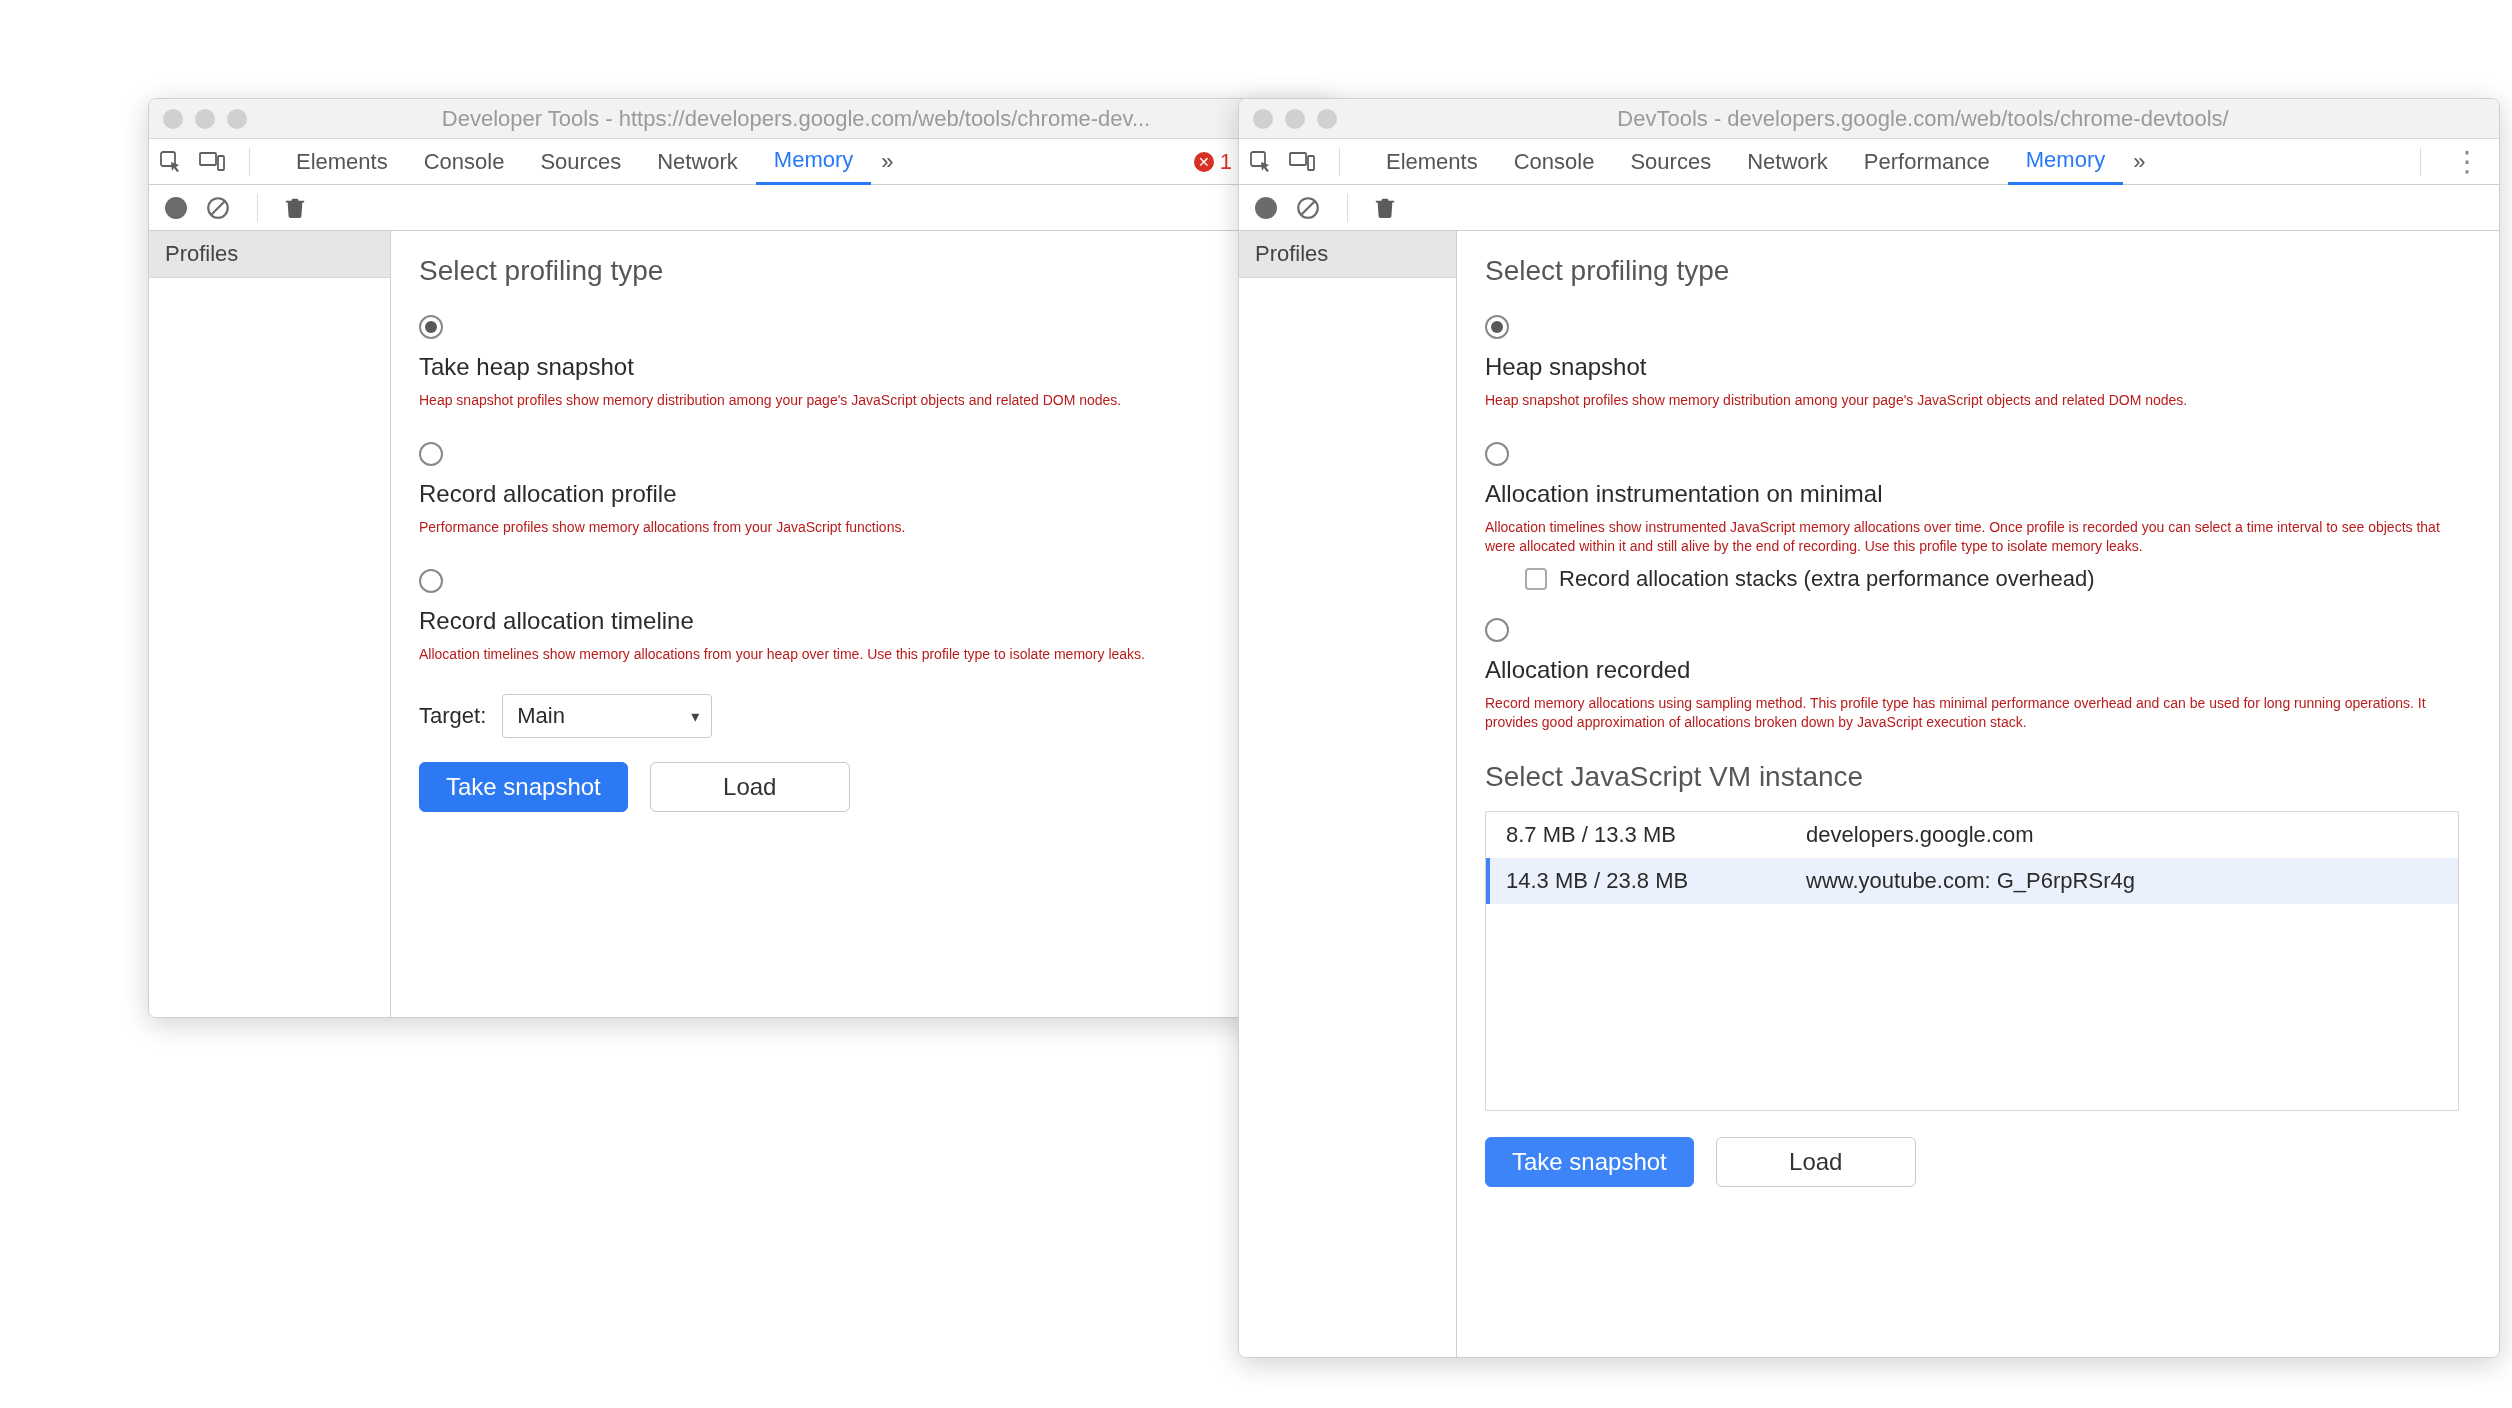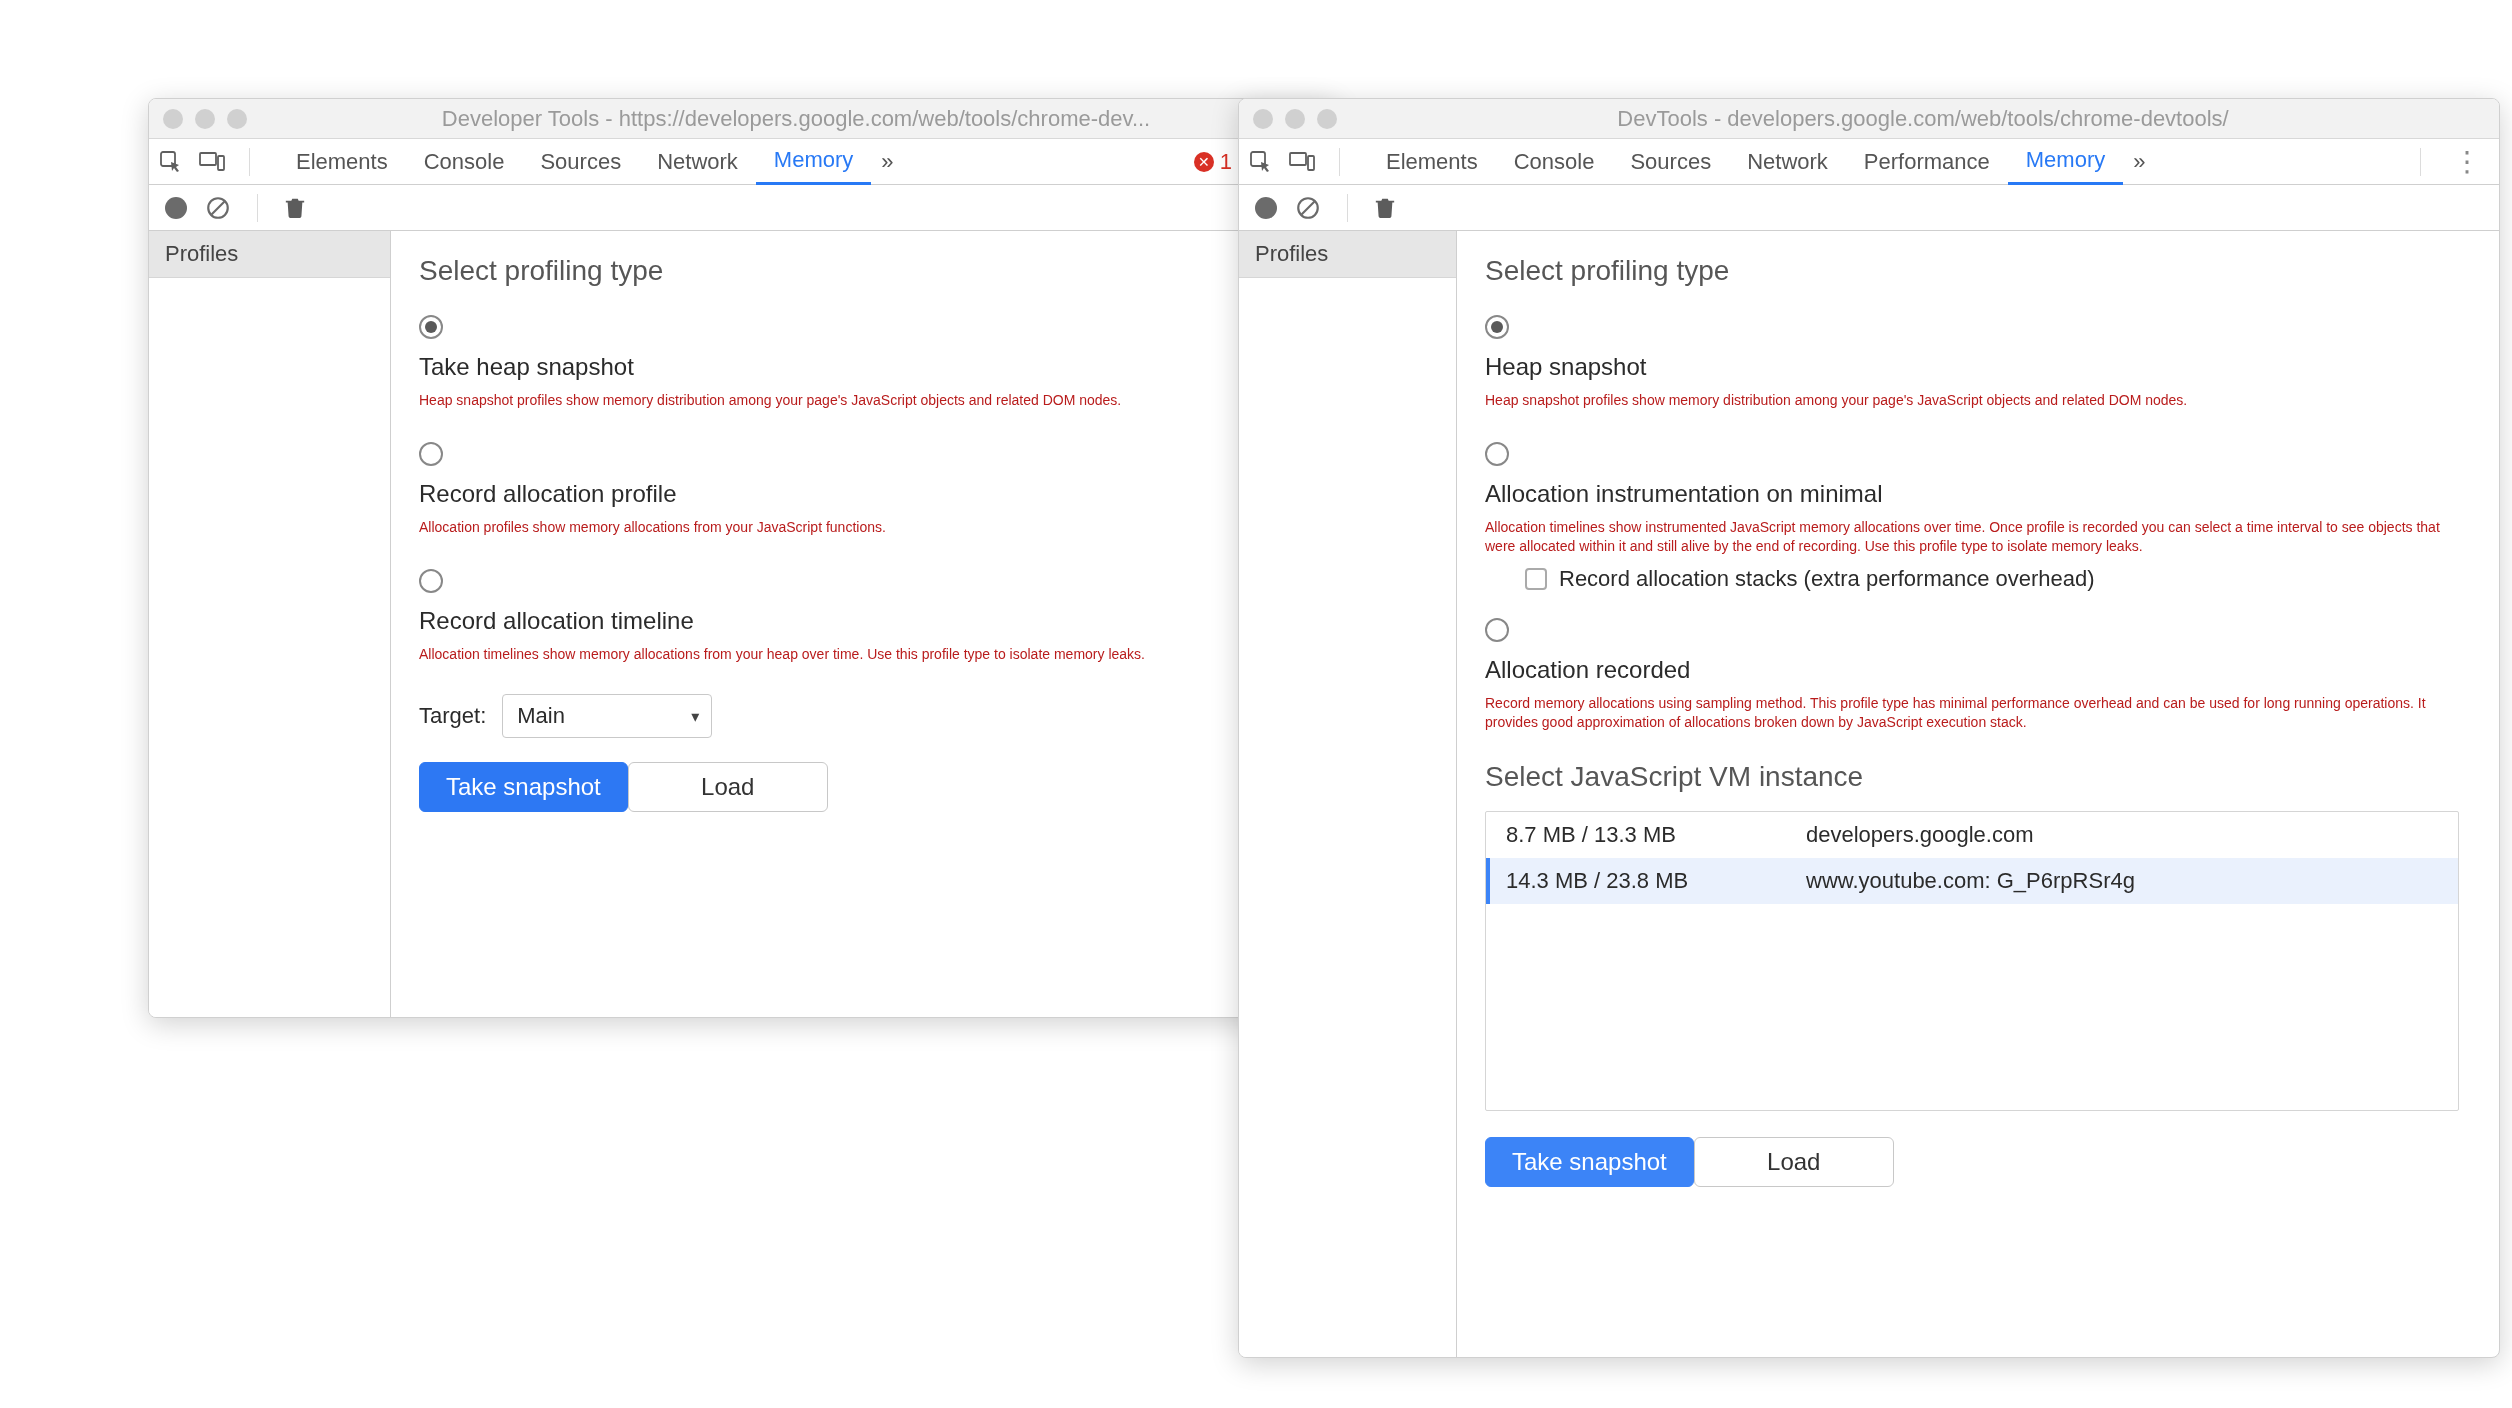--- a/index.html
+++ b/index.html
@@ -138,21 +138,21 @@
     font-size:22px;
     color:#2b2b2b;
     background:#fff;
     position:relative;
     min-width: 210px;
   }
   .select::after {
     content:"▾"; position:absolute; right:12px; top:50%; transform:translateY(-50%); color:#444; font-size:16px;
   }
 
-  .btn-row { display:flex; }
+  .btn-row { display:flex; gap:22px; }
   .btn {
     font-size:24px;
     padding: 10px 26px;
     border-radius:6px;
     border:1px solid #c8c8c8;
     background:#fff;
     color:#333;
     min-width:200px;
     text-align:center;
     cursor:pointer;
@@ -258,21 +258,21 @@
         <div class="opt-body">
           <div class="opt-title">Take heap snapshot</div>
           <div class="opt-desc">Heap snapshot profiles show memory distribution among your page's JavaScript objects and related DOM nodes.</div>
         </div>
       </div>
 
       <div class="option-row">
         <div class="radio"></div>
         <div class="opt-body">
           <div class="opt-title">Record allocation profile</div>
-          <div class="opt-desc">Allocation profiles show memory allocations from your JavaScript functions.</div>
+          <div class="opt-desc">Performance profiles show memory allocations from your JavaScript functions.</div>
         </div>
       </div>
 
       <div class="option-row">
         <div class="radio"></div>
         <div class="opt-body">
           <div class="opt-title">Record allocation timeline</div>
           <div class="opt-desc">Allocation timelines show memory allocations from your heap over time. Use this profile type to isolate memory leaks.</div>
         </div>
       </div>

